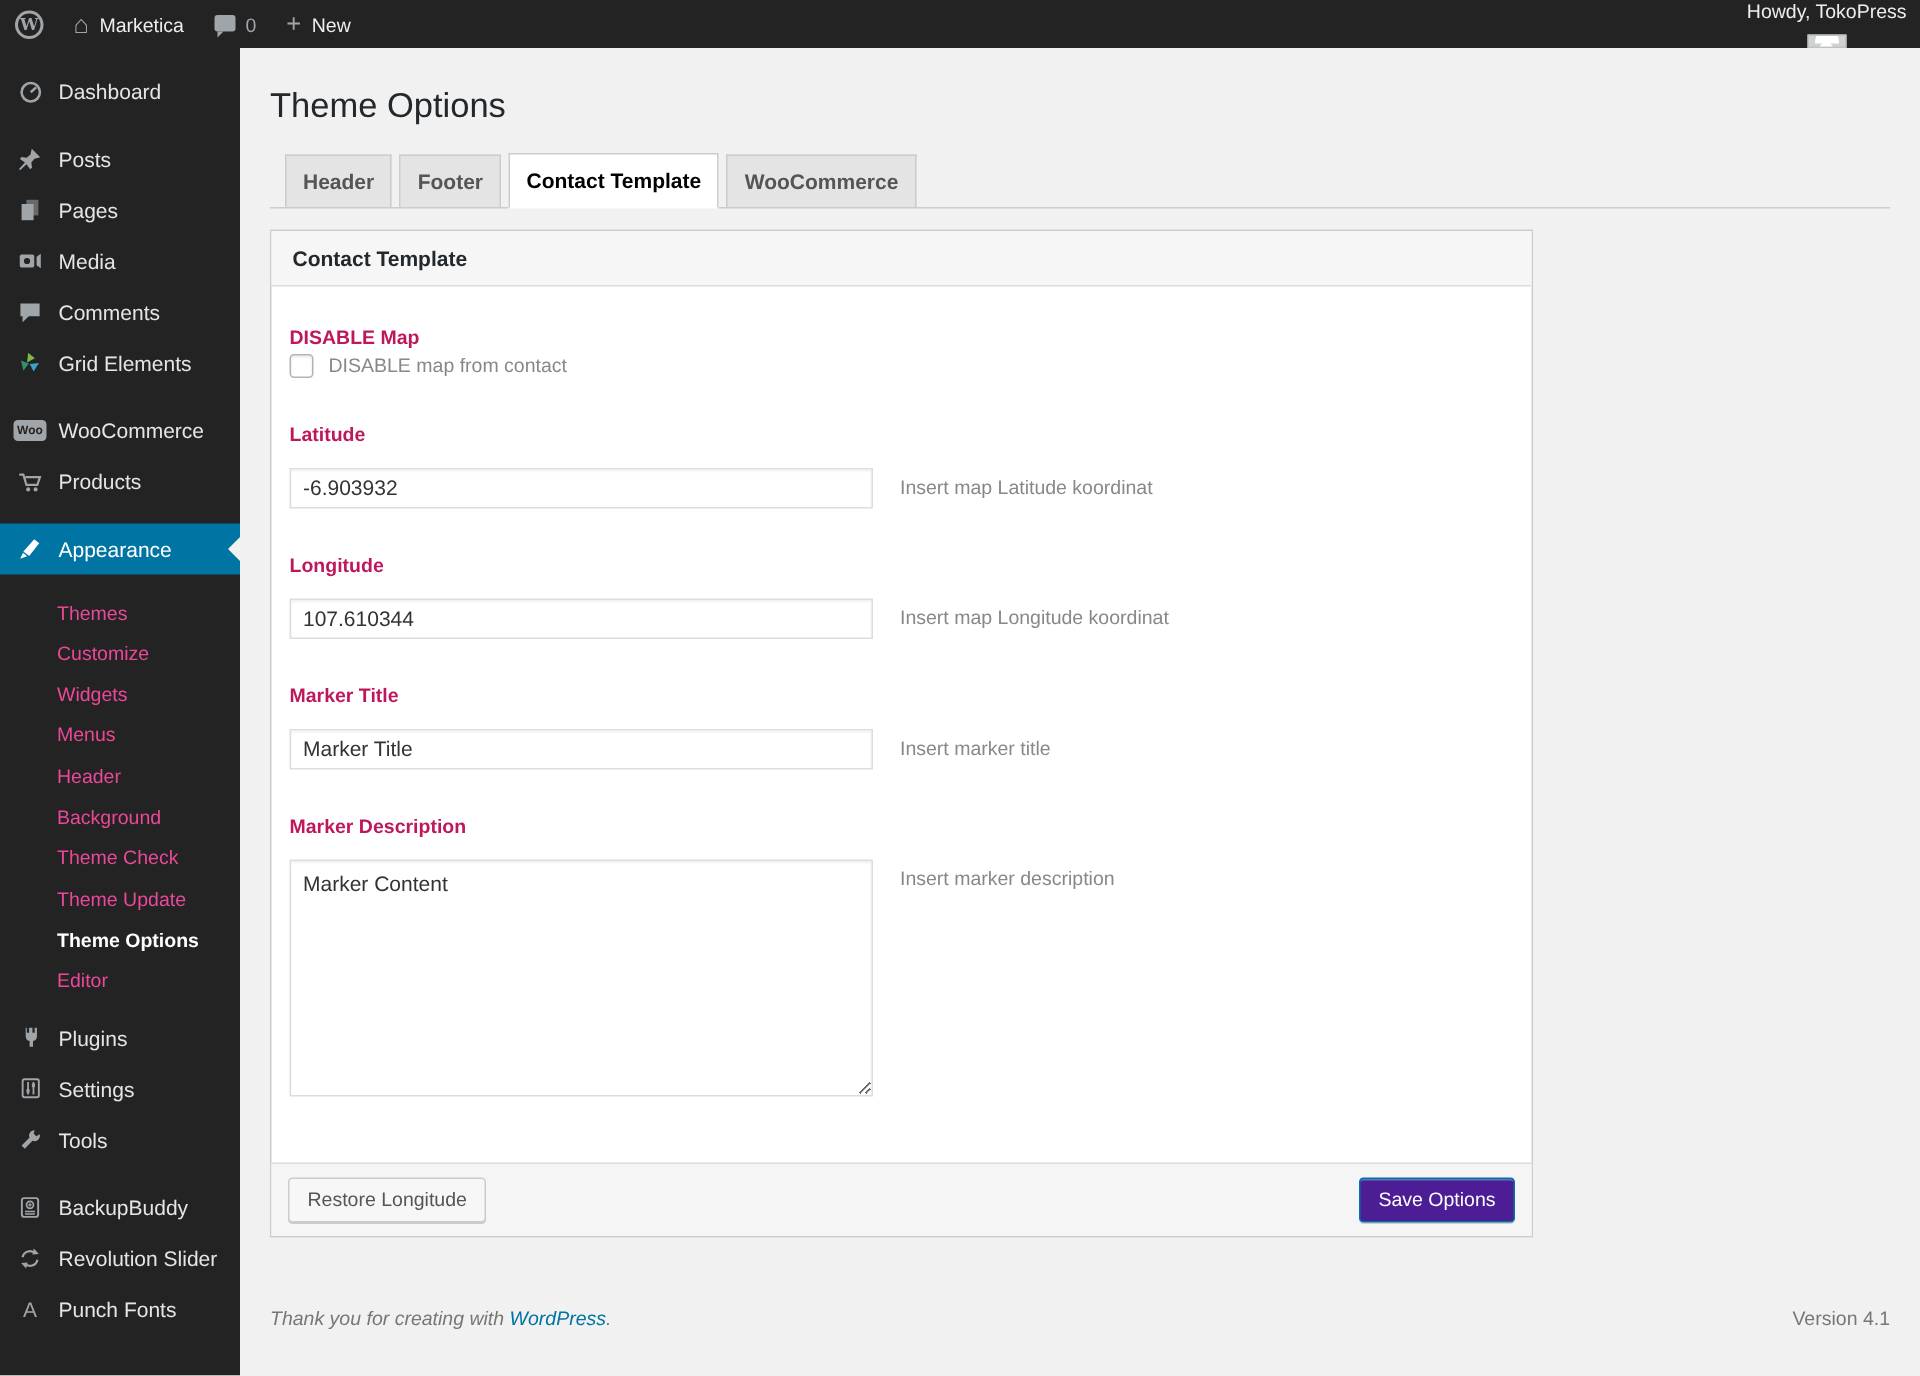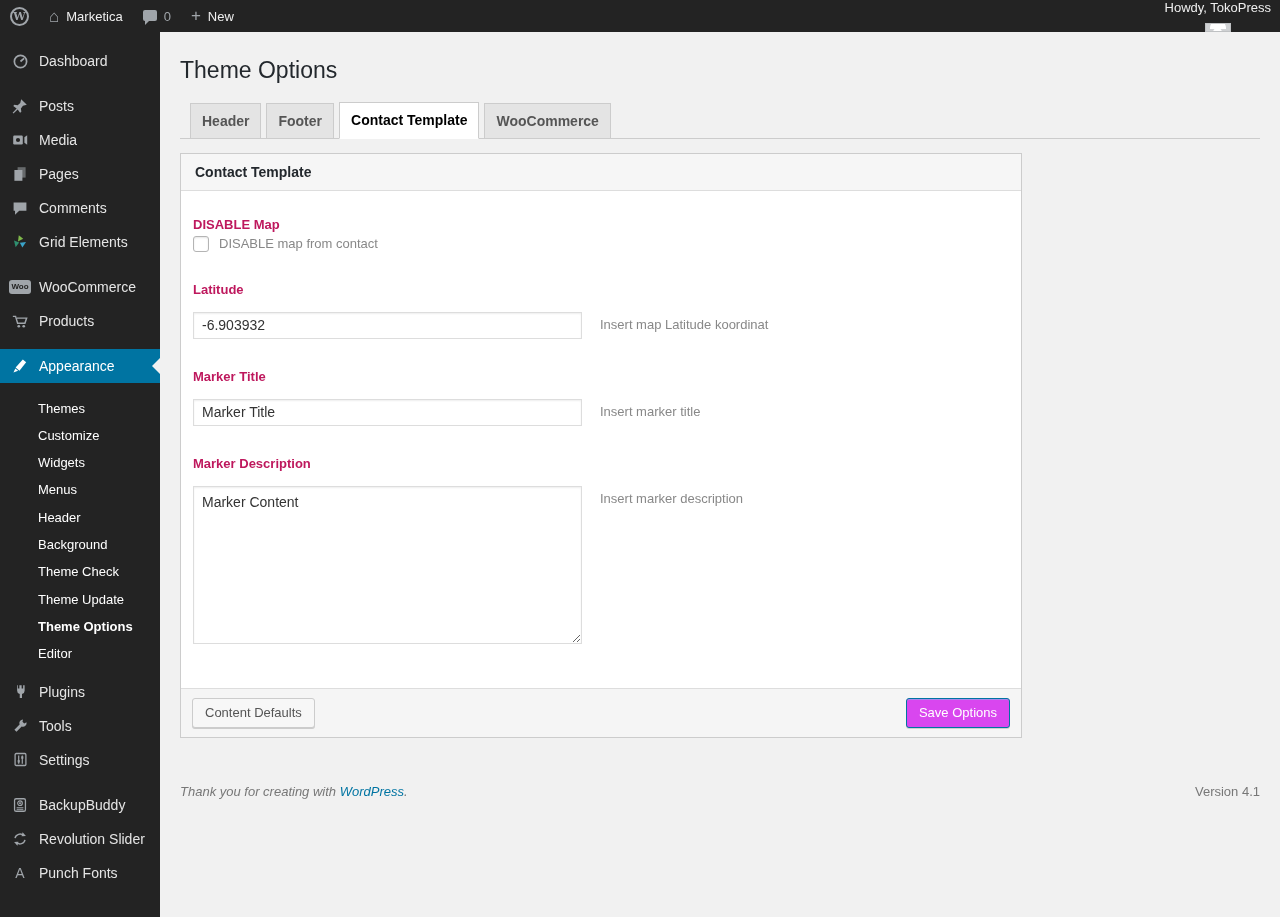--- a/index.html
+++ b/index.html
@@ -38,21 +38,21 @@
   .mi { display:flex; align-items:center; height:34px; padding-left:8px; font-size:14px; color:#e5e5e5; cursor:pointer; }
   .mi .ic { width:24px; min-width:24px; margin-right:7px; display:flex; justify-content:center; color:#a0a5aa; }
   .mi.active { background:#0074a2; color:#fff; position:relative; }
   .mi.active .ic { color:#fff; }
   .mi.active::after {
     content:""; position:absolute; right:0; top:50%; margin-top:-8px;
     border:8px solid transparent; border-right-color:#f1f1f1;
   }
   .sep { height:11px; }
   .submenu { padding:7px 0 8px; }
-  .smi { padding:6.5px 0 6.5px 38px; font-size:13px; color:#ffffff; cursor:pointer; line-height:1.1; }
+  .smi { padding:6.5px 0 6.5px 38px; font-size:13px; color:#ec4899; cursor:pointer; line-height:1.1; }
   .smi.current { color:#fff; font-weight:700; }
   .woobadge { background:#a0a5aa; color:#232323; font-size:8px; font-weight:700; border-radius:3px; padding:3px 2px; line-height:1; }
   .afont { font-size:14px; color:#a0a5aa; }
   
   #content { position:absolute; top:32px; left:160px; right:0; bottom:0; background:#f1f1f1; padding:0 20px; overflow:hidden; }
   h1.page-title { font-size:23px; font-weight:400; color:#23282d; margin:24px 0 0; line-height:1.25; }
   .tabs { margin-top:17px; padding-left:10px; border-bottom:1px solid #ccc; display:flex; align-items:flex-end; }
   .tab {
     padding:8px 11px; font-size:14px; font-weight:600; color:#555; background:#e4e4e4;
     border:1px solid #ccc; border-bottom:none; margin-right:5px; line-height:1.3; cursor:pointer;
@@ -78,21 +78,21 @@
   }
   textarea.txt { height:158px; padding:6px 8px; resize:both; line-height:1.4; }
   .help { margin-left:18px; font-size:13px; color:#888; padding-top:5px; }
   .panel-foot {
     display:flex; justify-content:space-between; align-items:center;
     background:#f5f5f5; border-top:1px solid #ddd; padding:9px 11px;
   }
   .btn { font-family:inherit; font-size:13px; line-height:1.1; padding:7px 12px; border-radius:3px; cursor:pointer; }
   .btn-secondary { background:#f7f7f7; border:1px solid #ccc; color:#555; box-shadow:0 1px 0 #ccc; }
   .btn-primary {
-    background:#d946ef; border:1px solid #0074a2; color:#fff;
+    background:#4c1d95; border:1px solid #0074a2; color:#fff;
     box-shadow:inset 0 1px 0 rgba(120,200,230,.5), 0 1px 0 rgba(0,0,0,.15);
   }
   .page-footer { width:842px; display:flex; justify-content:space-between; margin-top:46px; font-size:13px; color:#777; }
   .page-footer { width:1080px; }
   .thanks { font-style:italic; }
   .thanks a { color:#0074a2; text-decoration:none; font-style:italic; cursor:pointer; }
   svg { display:block; }
 </style>
 </head>
 <body>
@@ -137,35 +137,35 @@
       <span class="ic">
         <svg width="16" height="16" viewBox="0 0 20 20">
             <path fill="currentColor" d="M11.5 1.5l7 7-4.8 1.2-2.6 3.3.6 4.2-1.6 1.3-3-4.2-5.3 5-1-1 5-5.3L1.6 10 2.9 8.4l4.2.6 3.2-2.6z"></path>
           </svg>
       </span>
         <span>Posts</span>
     </li>
     <li class="mi">
       <span class="ic">
         <svg width="16" height="16" viewBox="0 0 20 20">
+            <rect x="7" y="1.5" width="10" height="13" fill="currentColor" opacity=".55"></rect>
+            <rect x="3" y="5" width="10" height="13.5" fill="currentColor"></rect>
+          </svg>
+      </span>
+        <span>Pages</span>
+    </li>
+    <li class="mi">
+      <span class="ic">
+        <svg width="16" height="16" viewBox="0 0 20 20">
             <rect x="1.5" y="4.5" width="12" height="11" rx="1.5" fill="currentColor"></rect>
             <circle cx="7.5" cy="10" r="2.6" fill="#232323"></circle>
             <path d="M15.5 6.5l3.5-2.5v12l-3.5-2.5z" fill="currentColor"></path>
           </svg>
       </span>
         <span>Media</span>
-    </li>
-    <li class="mi">
-      <span class="ic">
-        <svg width="16" height="16" viewBox="0 0 20 20">
-            <rect x="7" y="1.5" width="10" height="13" fill="currentColor" opacity=".55"></rect>
-            <rect x="3" y="5" width="10" height="13.5" fill="currentColor"></rect>
-          </svg>
-      </span>
-        <span>Pages</span>
     </li>
     <li class="mi">
       <span class="ic">
         <svg width="16" height="16" viewBox="0 0 20 20">
             <path fill="currentColor" d="M2 3h16v10.5H9l-5.2 5v-5H2z"></path>
           </svg>
       </span>
         <span>Comments</span>
     </li>
     <li class="mi">
@@ -223,37 +223,37 @@
     <li class="mi">
       <span class="ic">
         <svg width="15" height="15" viewBox="0 0 20 20">
             <path fill="currentColor" d="M6.5 1.5v4.5h2V1.5h3v4.5h2V1.5h2V9a4.5 4.5 0 0 1-3.5 4.4v5.1h-3v-5.1A4.5 4.5 0 0 1 5.5 9V1.5z"></path>
           </svg>
       </span>
         <span>Plugins</span>
     </li>
     <li class="mi">
       <span class="ic">
-        <svg width="16" height="16" viewBox="0 0 20 20">
-            <path fill="currentColor" d="M13.8 1.8a4.6 4.6 0 0 0-4.3 6.3L3 14.6 5.6 17.2l6.5-6.5a4.6 4.6 0 0 0 6-5.5L15.3 6.9l-2.2-2.2z"></path>
-          </svg>
-      </span>
-        <span>Tools</span>
-    </li>
-    <li class="mi">
-      <span class="ic">
         <svg width="15" height="15" viewBox="0 0 20 20">
             <rect x="2.8" y="2" width="14.4" height="16" rx="1.5" fill="none" stroke="currentColor" stroke-width="1.7"></rect>
             <path d="M7.6 4.5v11M12.4 4.5v11" stroke="currentColor" stroke-width="1.6"></path>
             <rect x="6.2" y="10.8" width="2.8" height="3.2" fill="currentColor"></rect>
             <rect x="11" y="5.8" width="2.8" height="3.2" fill="currentColor"></rect>
           </svg>
       </span>
         <span>Settings</span>
     </li>
+    <li class="mi">
+      <span class="ic">
+        <svg width="16" height="16" viewBox="0 0 20 20">
+            <path fill="currentColor" d="M13.8 1.8a4.6 4.6 0 0 0-4.3 6.3L3 14.6 5.6 17.2l6.5-6.5a4.6 4.6 0 0 0 6-5.5L15.3 6.9l-2.2-2.2z"></path>
+          </svg>
+      </span>
+        <span>Tools</span>
+    </li>
     <li class="sep"></li>
     <li class="mi">
       <span class="ic">
         <svg width="16" height="16" viewBox="0 0 20 20">
             <rect x="3.2" y="2.2" width="13.6" height="15.6" rx="2" fill="none" stroke="currentColor" stroke-width="1.6"></rect>
             <circle cx="10" cy="7.8" r="2.9" fill="none" stroke="currentColor" stroke-width="1.4"></circle>
             <path d="M10 6.4v2.8M8.6 7.8h2.8" stroke="currentColor" stroke-width="1.2"></path>
             <path d="M5.8 13.4h8.4M5.8 15.4h8.4" stroke="currentColor" stroke-width="1.2"></path>
           </svg>
       </span>
@@ -302,40 +302,47 @@
       </div>
 
       <div class="fg">
         <div class="fg-label">Latitude</div>
         <div class="row">
           <input class="txt" type="text" value="-6.903932" style="">
           <span class="help">Insert map Latitude koordinat</span>
         </div>
       </div>
 
+      <div class="fg">
+        <div class="fg-label">Longitude</div>
+        <div class="row">
+          <input class="txt" type="text" value="107.610344" style="">
+          <span class="help">Insert map Longitude koordinat</span>
+        </div>
+      </div>
 
       <div class="fg">
         <div class="fg-label">Marker Title</div>
         <div class="row">
           <input class="txt" type="text" value="Marker Title" style="">
           <span class="help">Insert marker title</span>
         </div>
       </div>
 
       <div class="fg">
         <div class="fg-label">Marker Description</div>
         <div class="row">
           <textarea class="txt" style="">Marker Content</textarea>
           <span class="help">Insert marker description</span>
         </div>
       </div>
 
     </div>
     <div class="panel-foot">
-      <button class="btn btn-secondary">Content Defaults</button>
+      <button class="btn btn-secondary">Restore Longitude</button>
       <button class="btn btn-primary">Save Options</button>
     </div>
   </div>
 
   <div class="page-footer">
     <span class="thanks">
       <span>Thank you for creating with </span><a>WordPress</a><span>.</span>
     </span>
     <span>Version 4.1</span>
   </div>

